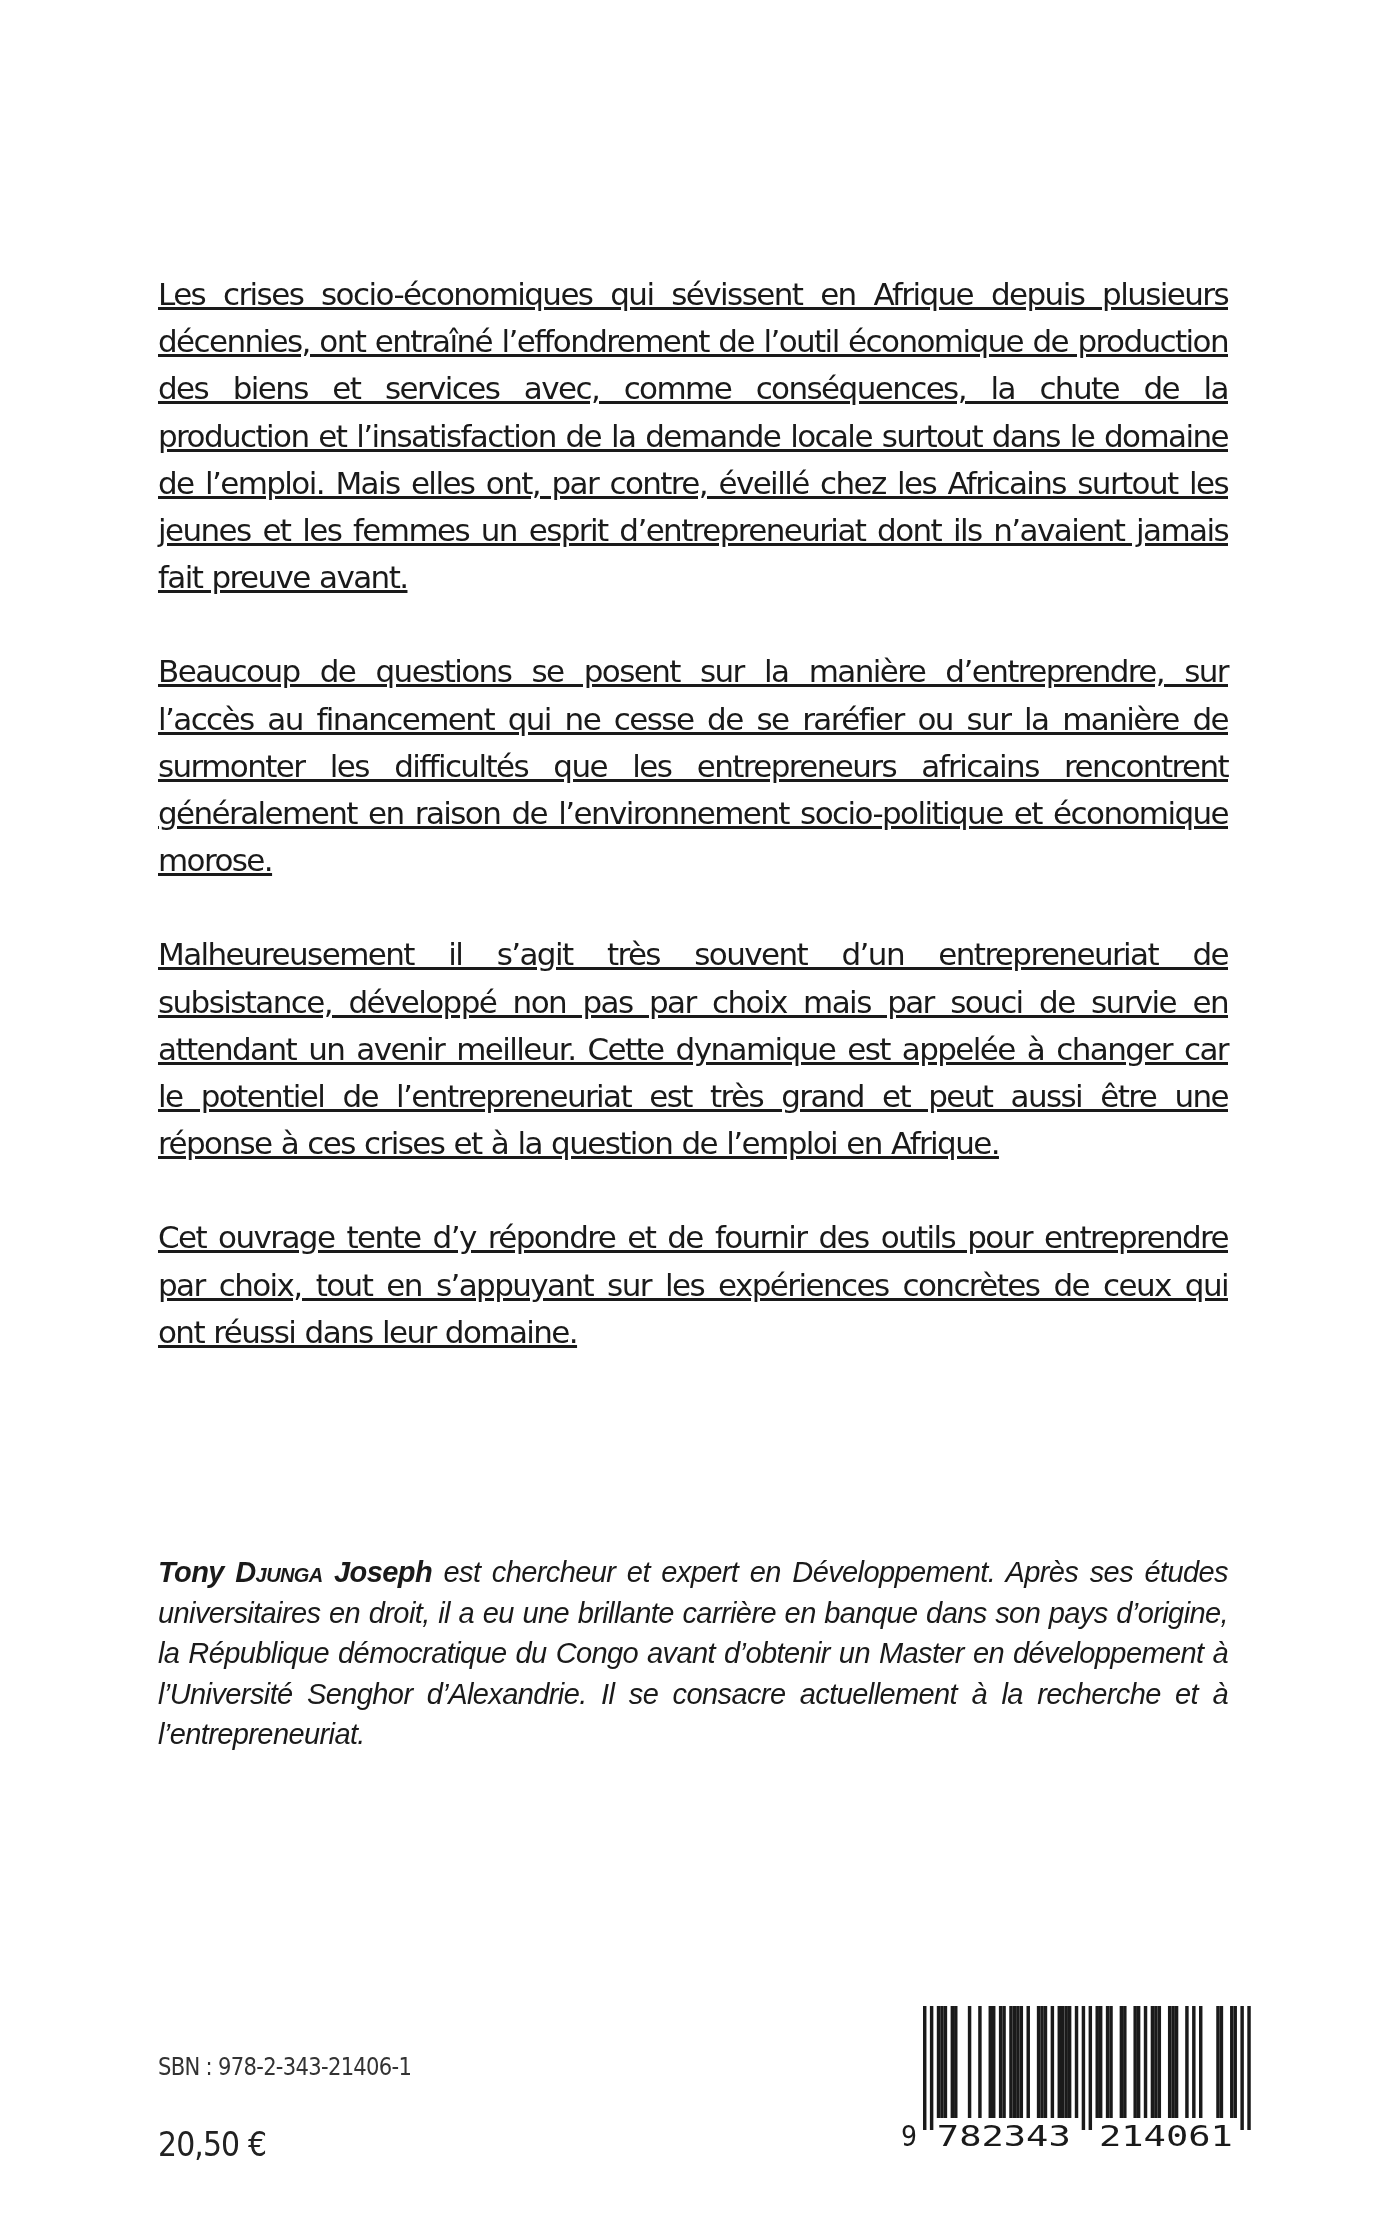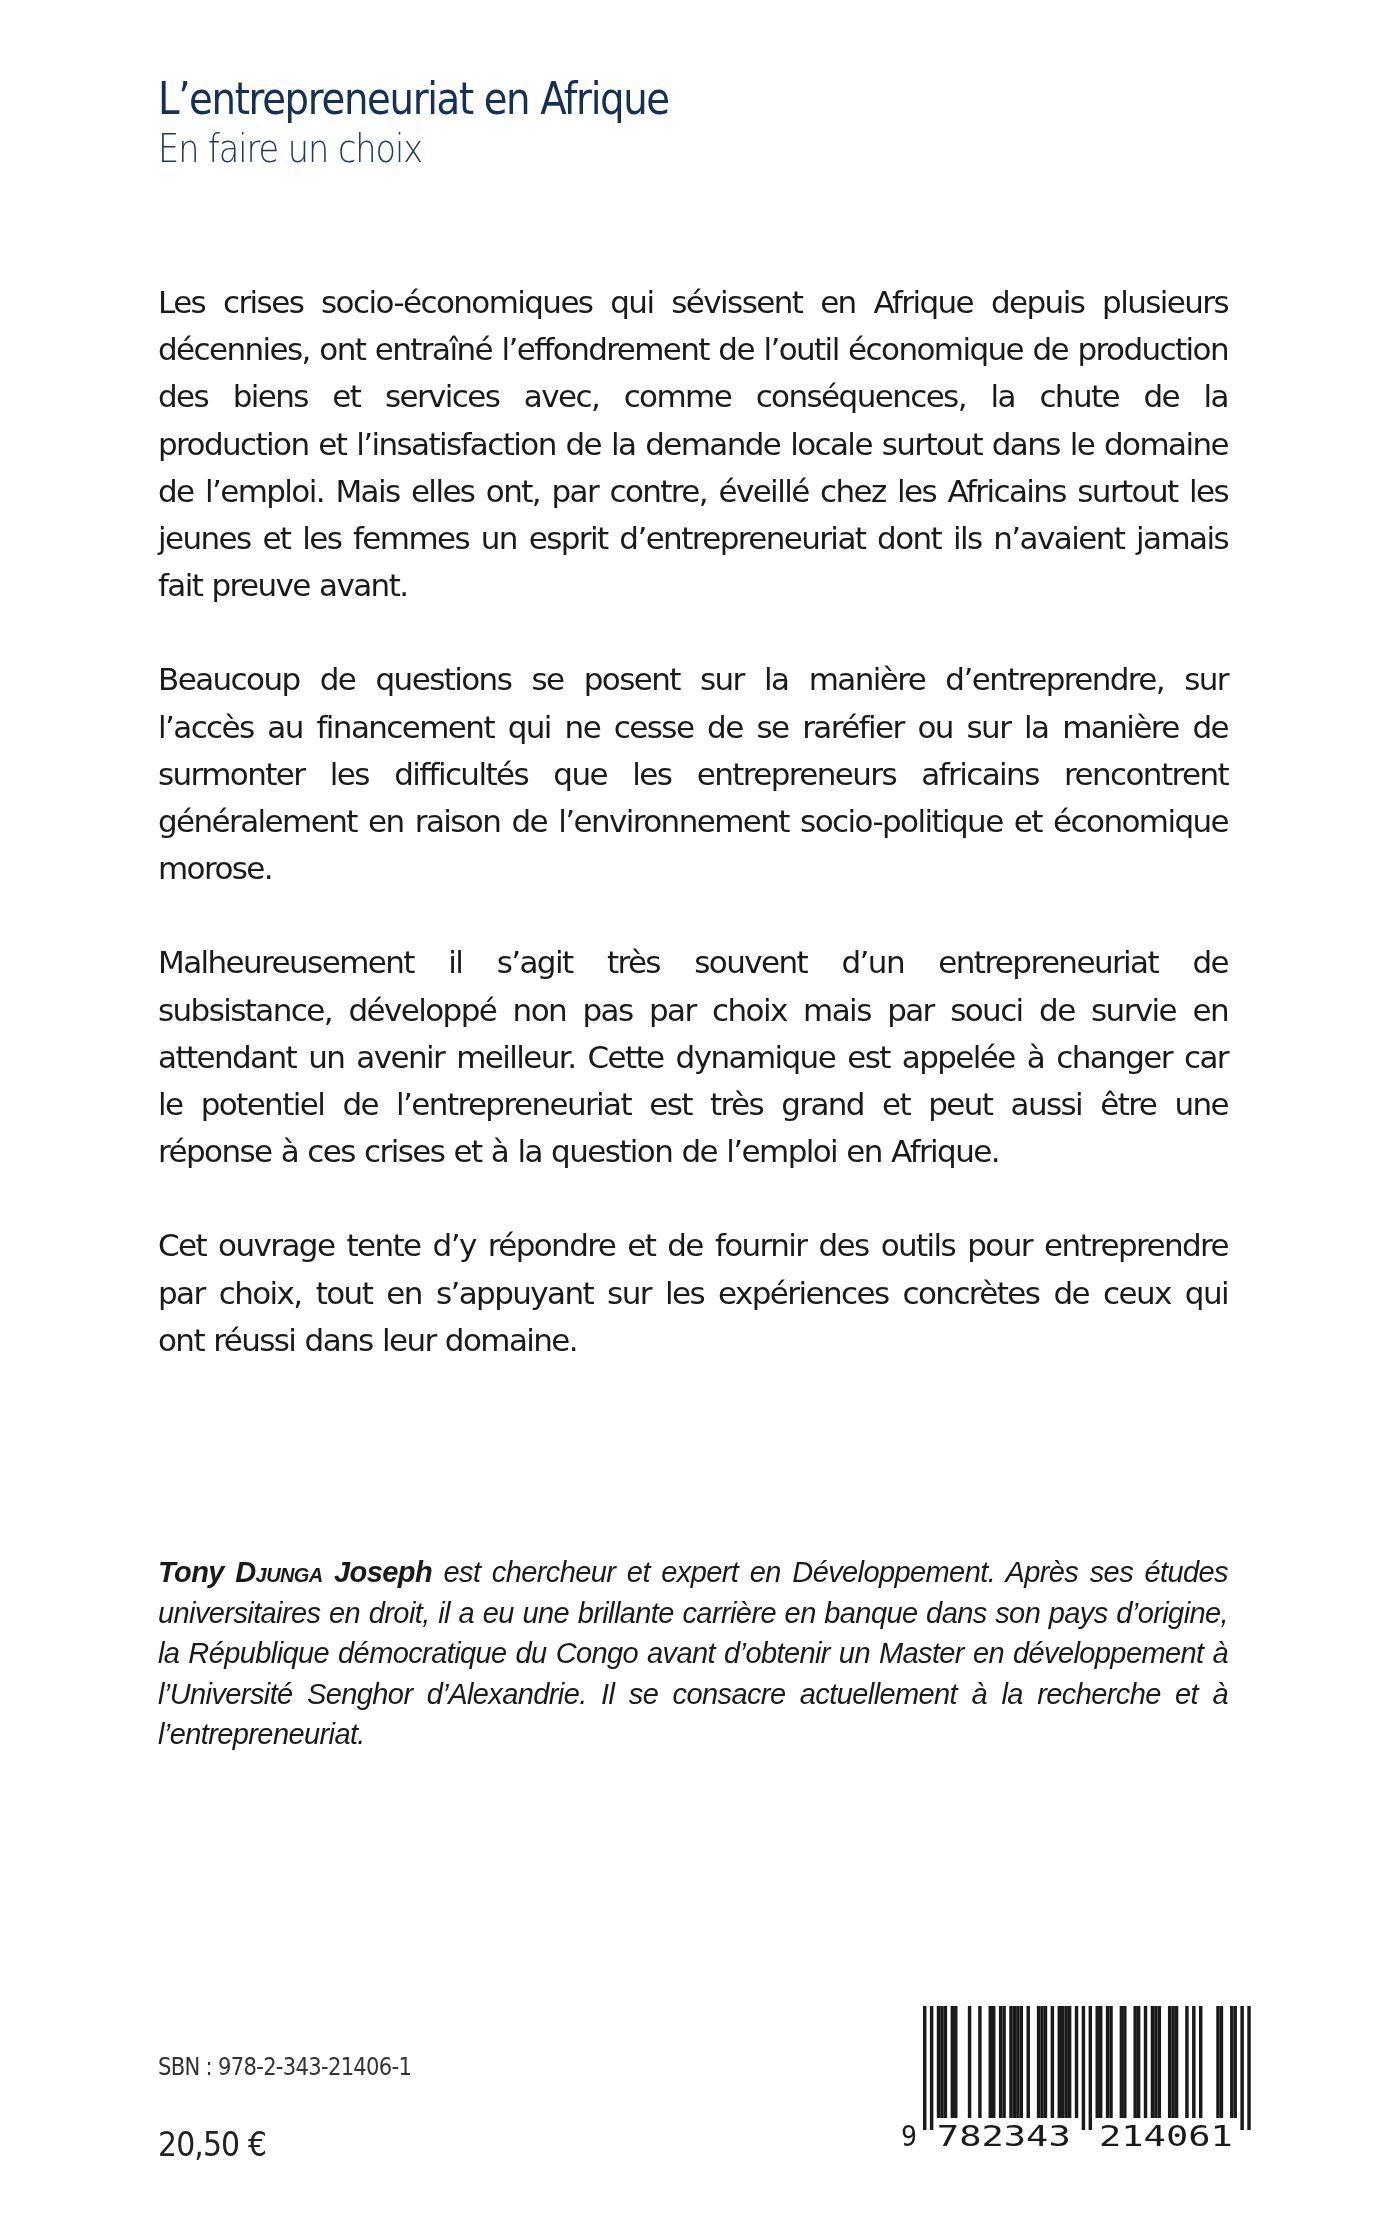--- a/index.html
+++ b/index.html
@@ -4,41 +4,37 @@
 <style>
   html, body { margin: 0; padding: 0; background: #ffffff; }
   body { width: 1400px; height: 2237px; position: relative; overflow: hidden; }
   .page { position: absolute; left: 0; top: 0; width: 1400px; height: 2237px; background: #fff; }
 
   .title-block { position: absolute; left: 158px; top: 72px; width: 1000px; color: #12305a; }
   .title { font-family: "DejaVu Sans", sans-serif; font-size: 45px; line-height: 54px; font-weight: normal; letter-spacing: -1.6px; transform: scaleX(0.86); transform-origin: left; margin: 0; white-space: nowrap; }
   .subtitle { font-family: "DejaVu Sans", sans-serif; font-size: 39px; line-height: 46px; font-weight: 200; color: #1a3a66; letter-spacing: -1.2px; transform: scaleX(0.86); transform-origin: left; margin: 0; white-space: nowrap; }
 
   .body-text { position: absolute; left: 158px; top: 266px; width: 1070px; font-family: "DejaVu Sans", sans-serif; color: #1a1a1a; }
-  .body-text p { margin: 13px 0 47px 0; font-size: 31px; line-height: 47.2px; text-align: justify; letter-spacing: -1.6px; word-spacing: 1px; }
+  .body-text p { margin: 5px 0 47px 0; font-size: 31px; line-height: 47.2px; text-align: justify; letter-spacing: -1.6px; word-spacing: 1px; text-decoration: underline; }
 
   .bio { position: absolute; left: 158px; top: 1552px; width: 1070px; font-family: "Liberation Sans", sans-serif; font-style: italic; color: #1a1a1a; font-size: 29px; line-height: 40.5px; text-align: justify; letter-spacing: -0.6px; }
   .bio .name { font-weight: bold; }
   .bio .smallcaps { font-variant: small-caps; font-style: italic; }
 
   .isbn { position: absolute; left: 158px; top: 2053px; font-family: "DejaVu Sans", sans-serif; font-size: 24px; color: #333; letter-spacing: -0.8px; transform: scaleX(0.88); transform-origin: left; white-space: nowrap; }
   .price { position: absolute; left: 158px; top: 2124px; font-family: "DejaVu Sans", sans-serif; font-size: 34px; color: #222; letter-spacing: -1px; transform: scaleX(0.88); transform-origin: left; white-space: nowrap; }
 
   .barcode { position: absolute; left: 897px; top: 2004px; width: 360px; height: 150px; }
   .barcode svg { display: block; }
 </style>
 </head>
 <body>
 
 <div class="page">
 
-  <div class="title-block">
-    <h1 class="title">L’entrepreneuriat en Afrique</h1>
-    <h2 class="subtitle">En faire un choix</h2>
-  </div>
 
   <div class="body-text">
     <p>Les crises socio-économiques qui sévissent en Afrique depuis plusieurs décennies, ont entraîné l’effondrement de l’outil économique de production des biens et services avec, comme conséquences, la chute de la production et l’insatisfaction de la demande locale surtout dans le domaine de l’emploi. Mais elles ont, par contre, éveillé chez les Africains surtout les jeunes et les femmes un esprit d’entrepreneuriat dont ils n’avaient jamais fait preuve avant.</p>
     <p>Beaucoup de questions se posent sur la manière d’entreprendre, sur l’accès au financement qui ne cesse de se raréfier ou sur la manière de surmonter les difficultés que les entrepreneurs africains rencontrent généralement en raison de l’environnement socio-politique et économique morose.</p>
     <p>Malheureusement il s’agit très souvent d’un entrepreneuriat de subsistance, développé non pas par choix mais par souci de survie en attendant un avenir meilleur. Cette dynamique est appelée à changer car le potentiel de l’entrepreneuriat est très grand et peut aussi être une réponse à ces crises et à la question de l’emploi en Afrique.</p>
     <p>Cet ouvrage tente d’y répondre et de fournir des outils pour entreprendre par choix, tout en s’appuyant sur les expériences concrètes de ceux qui ont réussi dans leur domaine.</p>
   </div>
 
   <div class="bio"><span class="name"><span>Tony</span> <span class="smallcaps">Djunga</span> <span>Joseph</span></span><span> est chercheur et expert en Développement. Après ses études universitaires en droit, il a eu une brillante carrière en banque dans son pays d’origine, la République démocratique du Congo avant d’obtenir un Master en développement à l’Université Senghor d’Alexandrie. Il se consacre actuellement à la recherche et à l’entrepreneuriat.</span></div>
 

